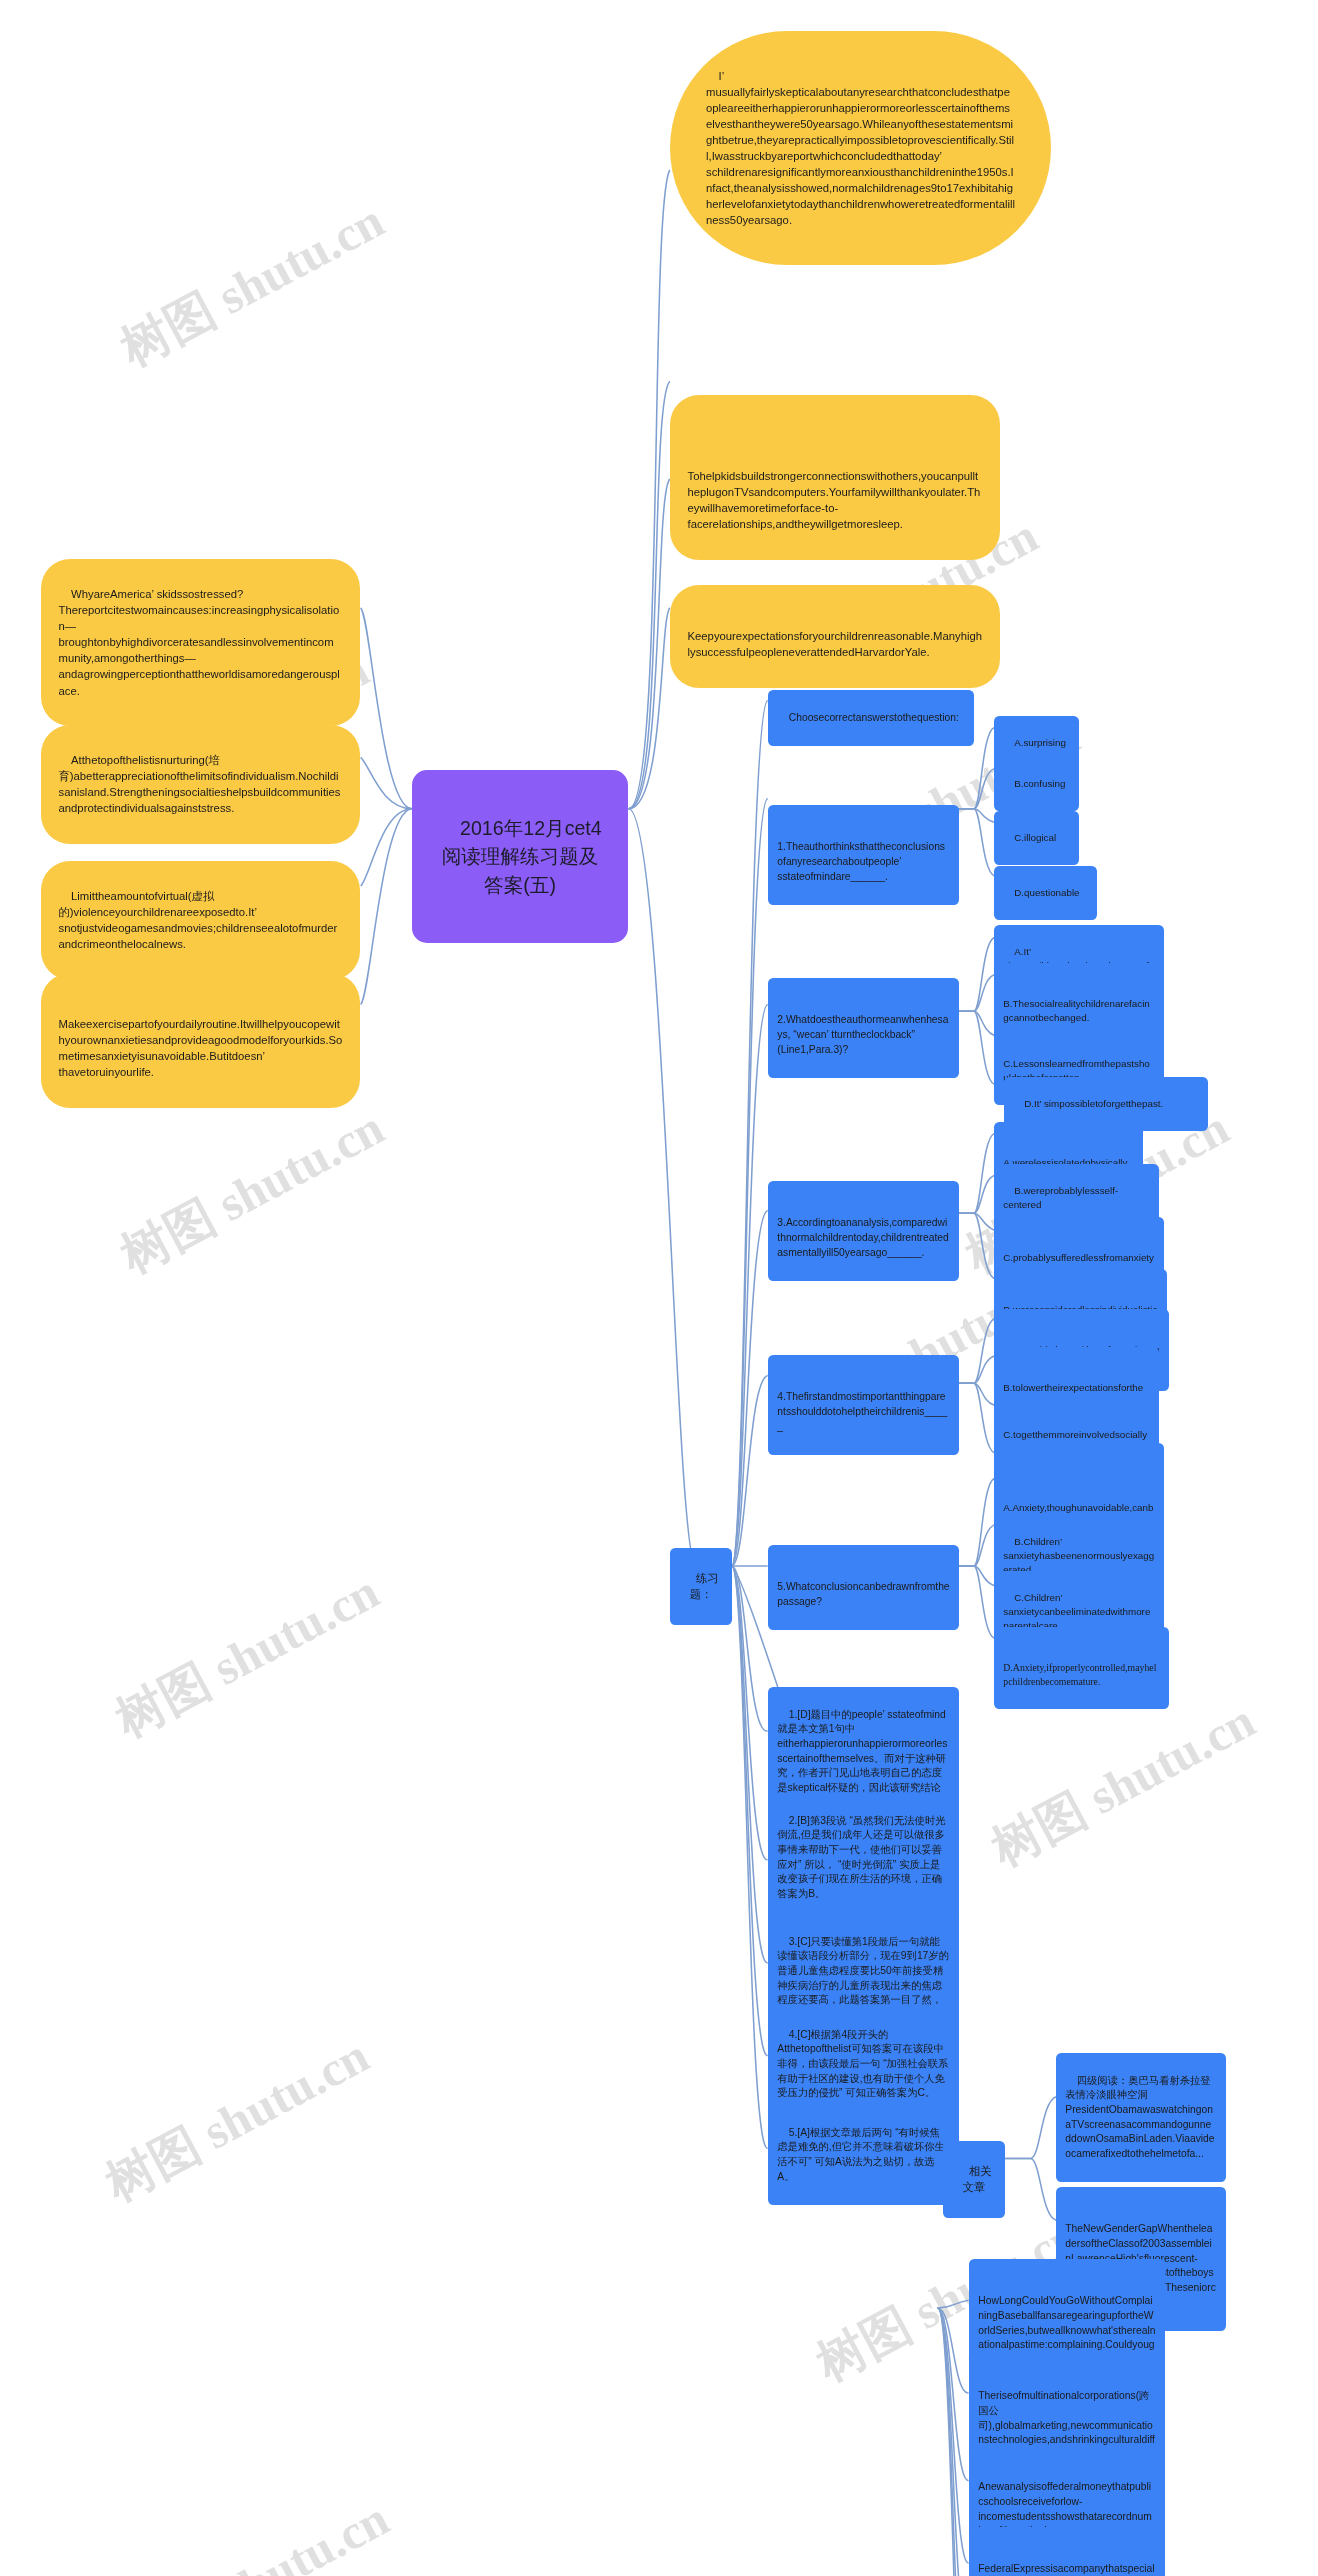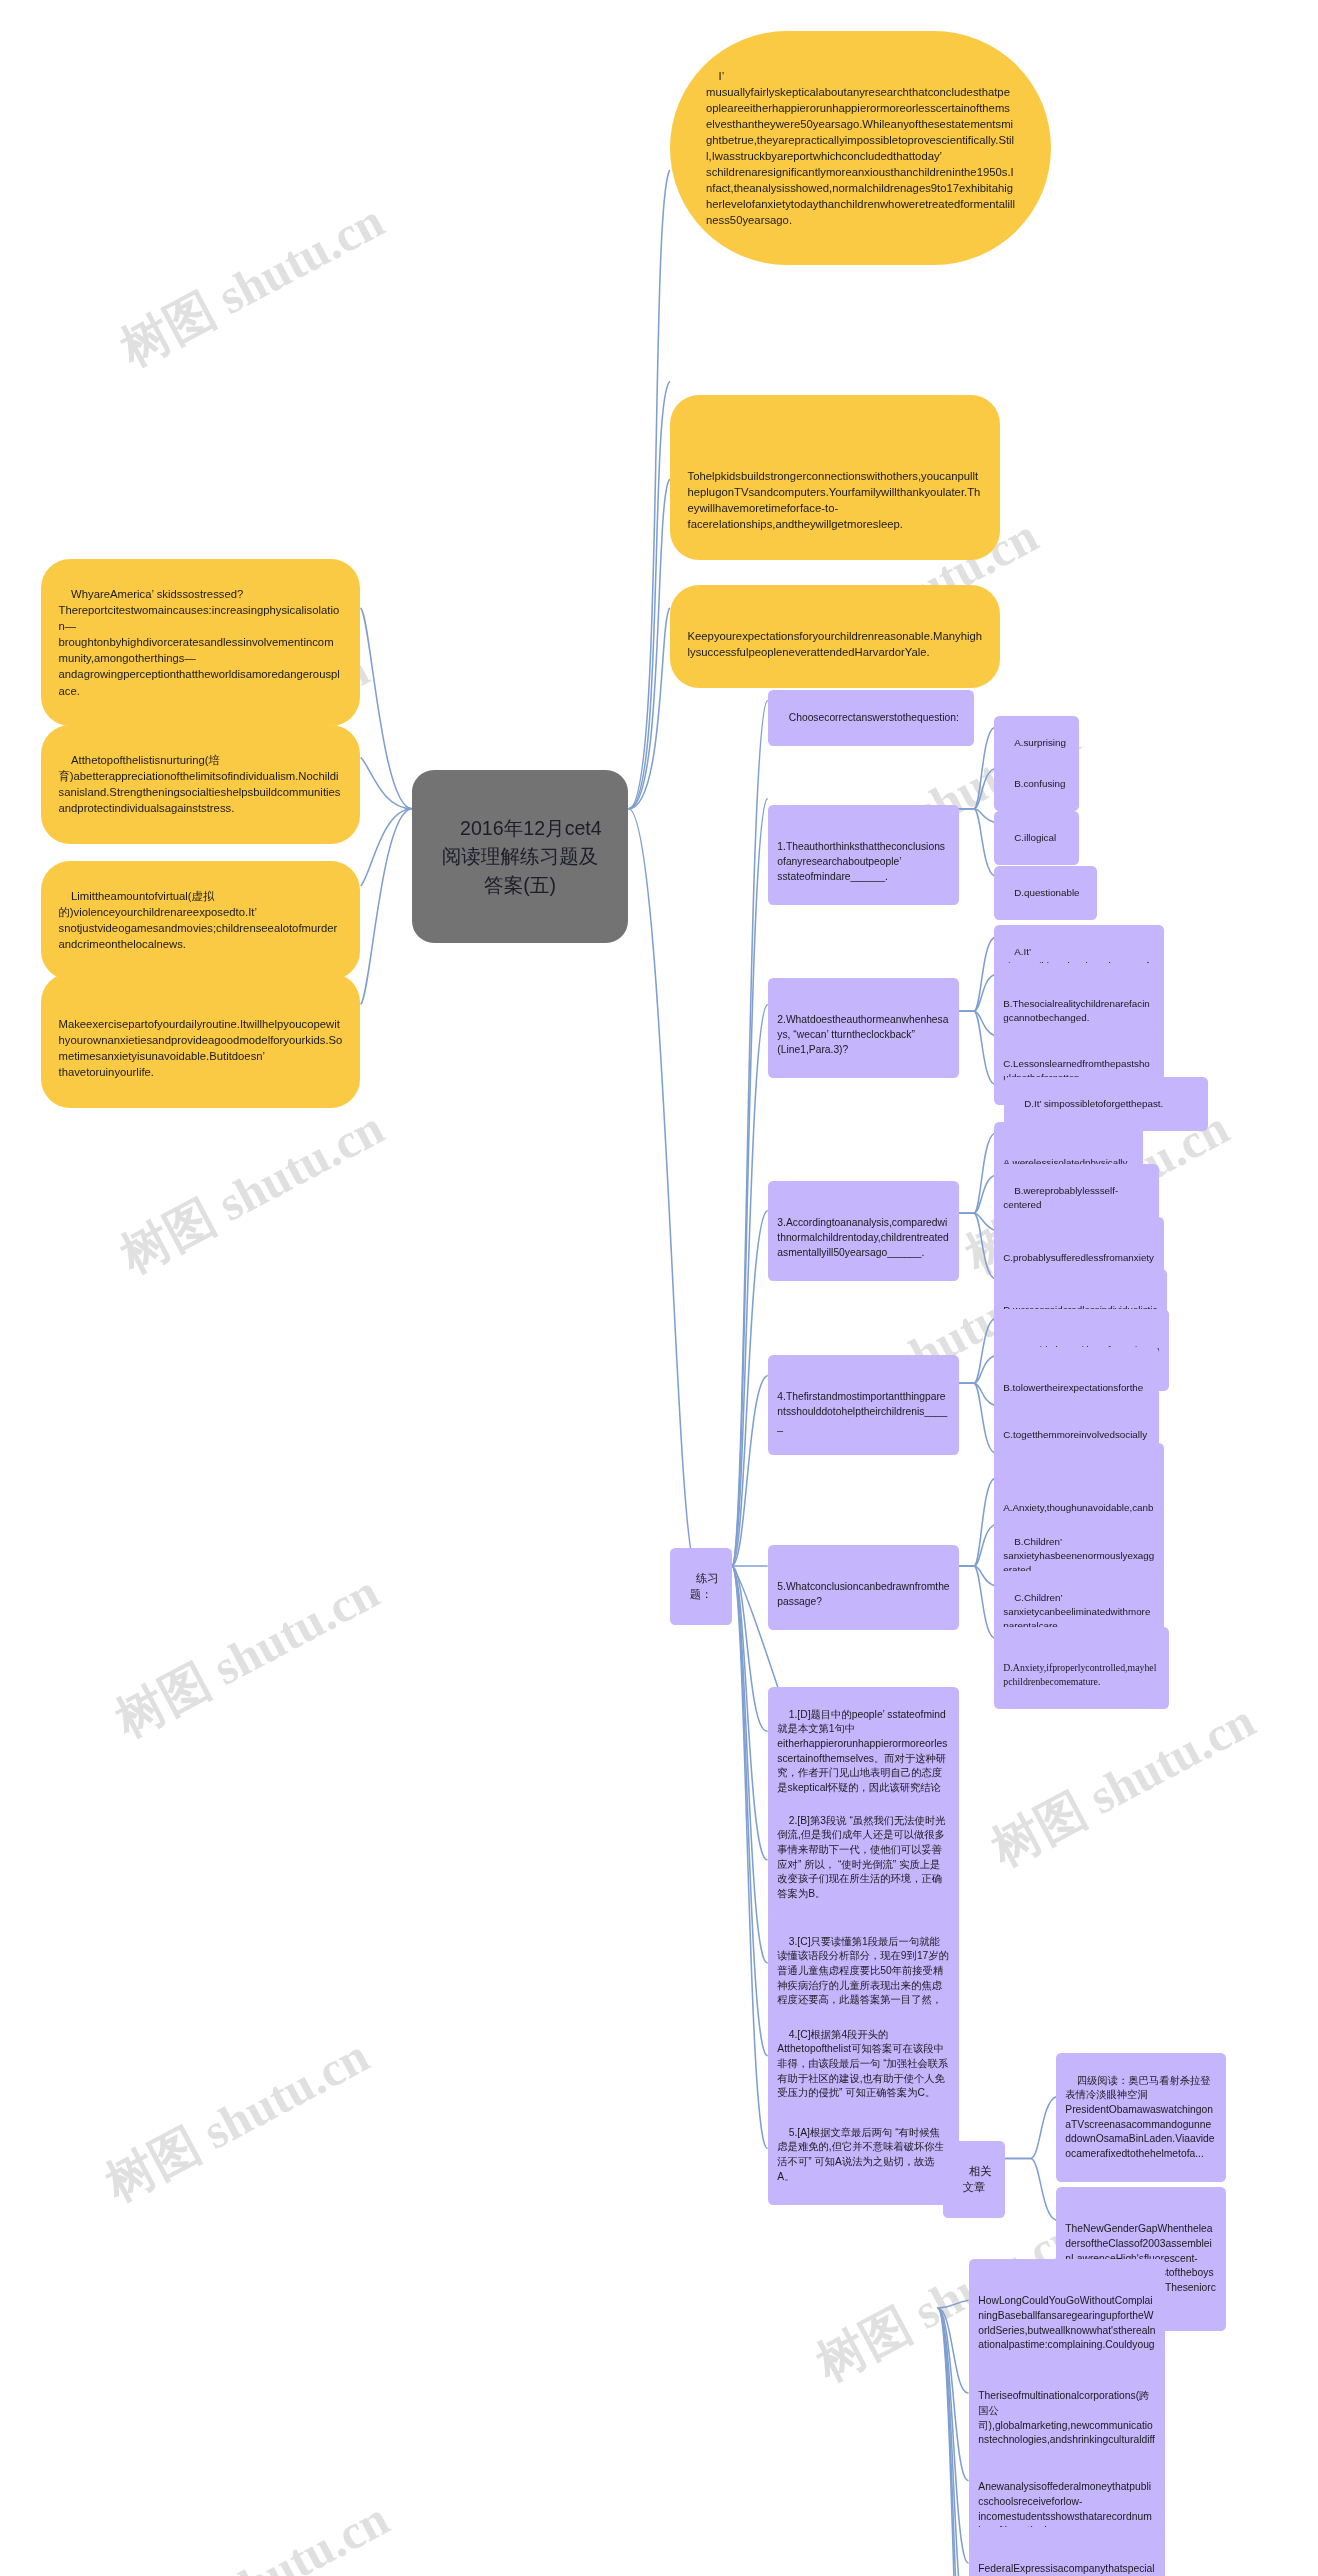--- a/index.html
+++ b/index.html
@@ -49,27 +49,27 @@
     line-height: 1.42;
     word-break: break-word;
     white-space: pre-wrap;
   }
   .n-yellow {
     background: #fbca45;
     border-radius: 29px;
     padding: 11.3px 17.5px;
   }
   .n-lyellow {
-    background: #c4b5fd;
+    background: #3b82f6;
     border-radius: 5.2px;
     padding: 6.2px 9.3px;
   }
   .n-root {
-    background: #737373;
-    border-radius: 22px;
+    background: #8b5cf6;
+    border-radius: 15px;
     padding: 15.5px 24px;
     color: #1c1c2a;
     text-align: center;
     font-size: 19.6px;
     line-height: 1.45;
   }
   .fs-22 { font-size: 11.3px; }
   .fs-20 { font-size: 10.3px; }
   .fs-19 { font-size: 9.8px; }
 </style>

